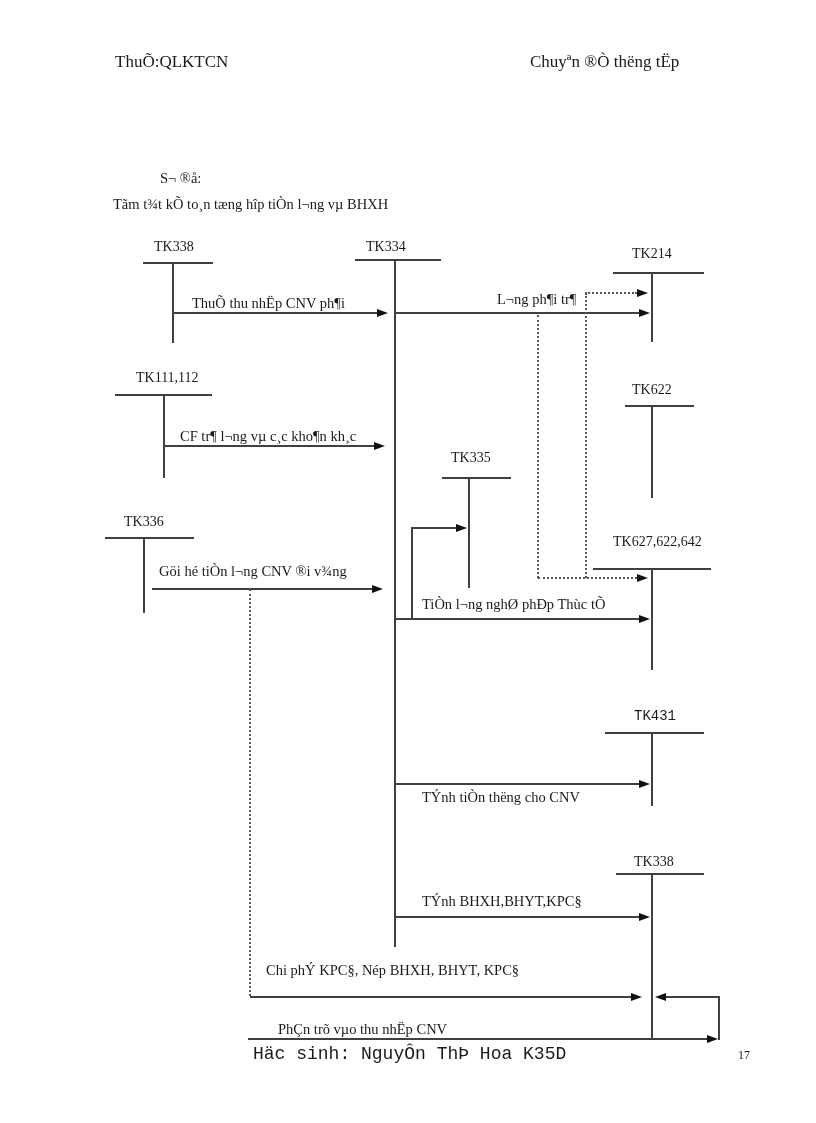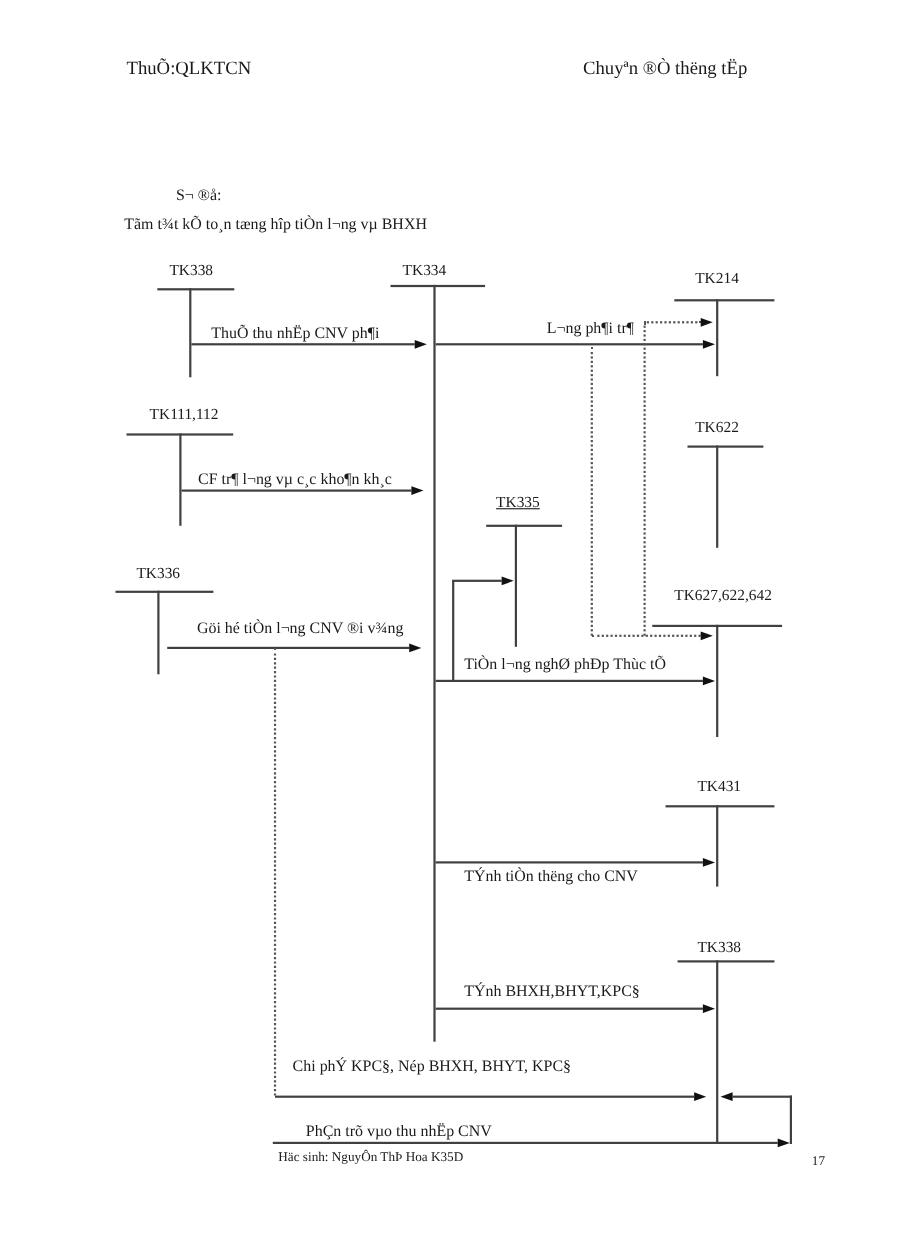--- a/index.html
+++ b/index.html
@@ -5,21 +5,21 @@
   html,body{margin:0;padding:0;background:#ffffff;}
   .page{
     position:relative; width:816px; height:1123px; background:#ffffff;
     font-family:"Liberation Serif", "DejaVu Serif", serif; color:#1a1a1a;
     overflow:hidden;
   }
   .hdr{position:absolute; font-size:17px; white-space:nowrap;}
   .ttl{position:absolute; font-size:14.5px; white-space:nowrap;}
   .albl{position:absolute; font-size:14px; white-space:nowrap;}
   .flbl{position:absolute; font-size:14.5px; white-space:nowrap;}
-  .ftr{position:absolute; font-size:12px; white-space:nowrap;}
+  .ftr{position:absolute; font-size:18px; white-space:nowrap;font-family:Liberation Mono, monospace;}
   .pgnum{position:absolute; font-size:12px; white-space:nowrap;}
   .hl{position:absolute; height:2px; background:#404040;}
   .vl{position:absolute; width:2px; background:#404040;}
   .dh{position:absolute; height:0; border-top:2px dotted #555;}
   .dv{position:absolute; width:0; border-left:2px dotted #555;}
   .ah-r{position:absolute; width:0; height:0;
         border-top:4px solid transparent; border-bottom:4px solid transparent;
         border-left:11px solid #111;}
   .ah-l{position:absolute; width:0; height:0;
         border-top:4px solid transparent; border-bottom:4px solid transparent;
@@ -49,33 +49,33 @@
   <div class="vl" style="left:651px; top:272px; height:70px;"></div>
 
   <div class="albl" style="left:136px; top:370px;">TK111,112</div>
   <div class="hl" style="left:115px; top:394px; width:97px;"></div>
   <div class="vl" style="left:163px; top:394px; height:84px;"></div>
 
   <div class="albl" style="left:632px; top:382px;">TK622</div>
   <div class="hl" style="left:625px; top:405px; width:69px;"></div>
   <div class="vl" style="left:651px; top:405px; height:93px;"></div>
 
-  <div class="albl" style="left:451px; top:450px;text-decoration:underline;">TK335</div>
+  <div class="albl" style="left:451px; top:450px;">TK335</div>
   <div class="hl" style="left:442px; top:477px; width:69px;"></div>
   <div class="vl" style="left:468px; top:477px; height:111px;"></div>
 
   <div class="albl" style="left:124px; top:514px;">TK336</div>
   <div class="hl" style="left:105px; top:537px; width:89px;"></div>
   <div class="vl" style="left:143px; top:537px; height:76px;"></div>
 
   <div class="albl" style="left:613px; top:534px;">TK627,622,642</div>
   <div class="hl" style="left:593px; top:568px; width:118px;"></div>
   <div class="vl" style="left:651px; top:568px; height:102px;"></div>
 
-  <div class="albl" style="left:634px; top:708px;">TK431</div>
+  <div class="albl" style="left:634px; top:708px;font-family:Liberation Mono, monospace;">TK431</div>
   <div class="hl" style="left:605px; top:732px; width:99px;"></div>
   <div class="vl" style="left:651px; top:732px; height:74px;"></div>
 
   <div class="albl" style="left:634px; top:854px;">TK338</div>
   <div class="hl" style="left:616px; top:873px; width:88px;"></div>
   <div class="vl" style="left:651px; top:873px; height:167px;"></div>
 
   <div class="flbl" style="left:192px; top:295px;">ThuÕ thu nhËp CNV ph¶i</div>
   <div class="hl" style="left:174px; top:312px; width:203px;"></div>
   <div class="ah-r" style="left:377px; top:309px;"></div>
@@ -88,21 +88,21 @@
   <div class="ah-r" style="left:637px; top:289px;"></div>
   <div class="dv" style="left:585px; top:293px; height:285px;"></div>
   <div class="dv" style="left:537px; top:315px; height:263px;"></div>
   <div class="dh" style="left:538px; top:577px; width:99px;"></div>
   <div class="ah-r" style="left:637px; top:574px;"></div>
 
   <div class="flbl" style="left:180px; top:428px;">CF tr¶ l¬ng  vµ c¸c kho¶n kh¸c</div>
   <div class="hl" style="left:165px; top:445px; width:209px;"></div>
   <div class="ah-r" style="left:374px; top:442px;"></div>
 
-  <div class="flbl" style="left:179px; top:563px;">Göi hé tiÒn l¬ng  CNV ®i v¾ng</div>
+  <div class="flbl" style="left:159px; top:563px;">Göi hé tiÒn l¬ng  CNV ®i v¾ng</div>
   <div class="hl" style="left:152px; top:588px; width:220px;"></div>
   <div class="ah-r" style="left:372px; top:585px;"></div>
 
   <div class="dv" style="left:249px; top:589px; height:407px;"></div>
 
   <div class="flbl" style="left:422px; top:596px;">TiÒn l¬ng  nghØ phÐp Thùc tÕ</div>
   <div class="hl" style="left:396px; top:618px; width:243px;"></div>
   <div class="ah-r" style="left:639px; top:615px;"></div>
   <div class="vl" style="left:411px; top:528px; height:92px;"></div>
   <div class="hl" style="left:411px; top:527px; width:45px;"></div>

